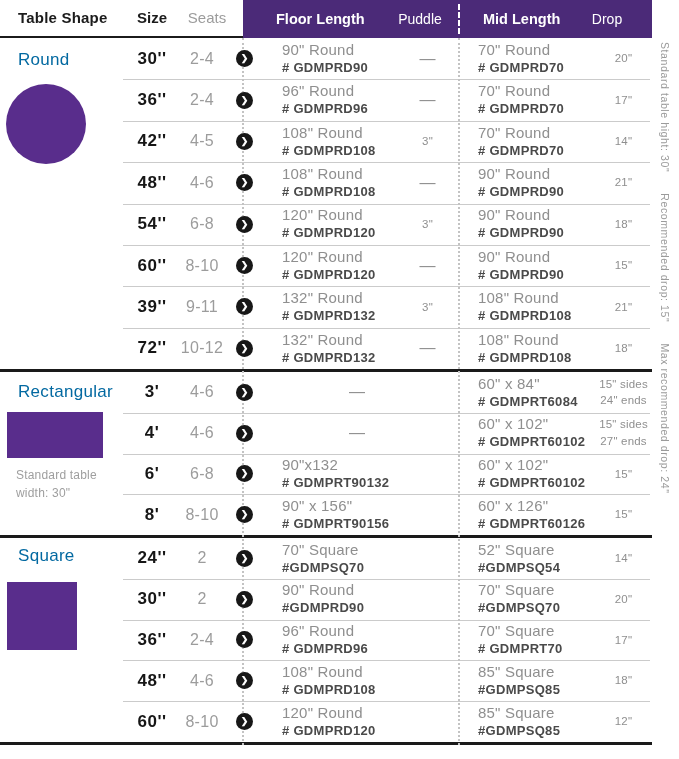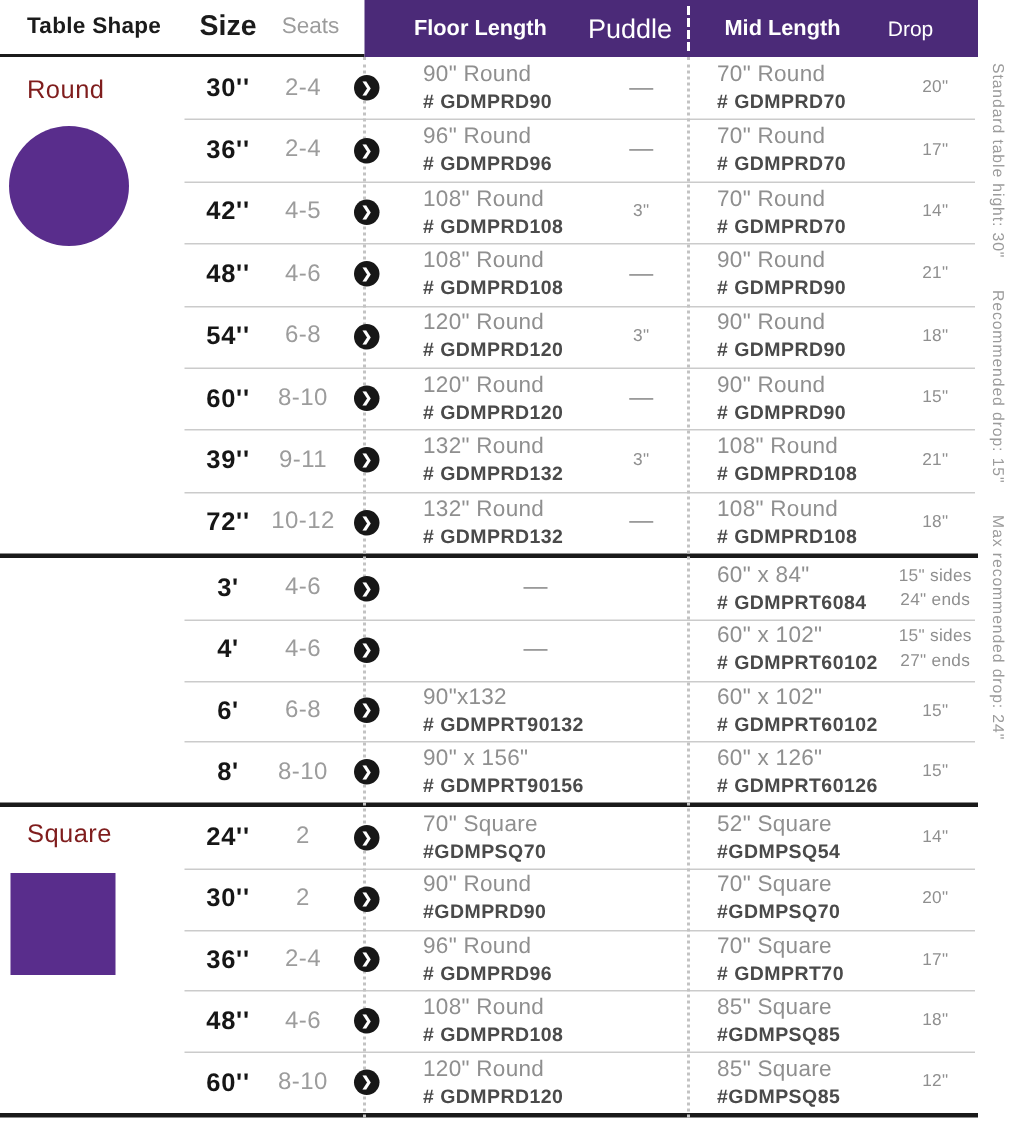--- a/index.html
+++ b/index.html
@@ -10,26 +10,26 @@
     --gray-soft:#9c9c9c;
     --pn:#4a4a4a;
   }
   *{margin:0;padding:0;box-sizing:border-box;}
   body{background:#fff;font-family:"Liberation Sans", sans-serif;}
   .page{position:relative;width:679px;height:759px;background:#fff;overflow:hidden;}
 
   
   .hdr-left{position:absolute;left:0;top:0;width:243px;height:38px;border-bottom:2px solid var(--ink);text-decoration:underline;}
   .hdr-shape{position:absolute;left:18px;top:0;height:36px;line-height:36px;font-size:15px;font-weight:bold;color:var(--ink);letter-spacing:.2px;}
-  .hdr-size{position:absolute;left:128px;width:48px;top:0;height:36px;line-height:36px;text-align:center;font-size:19px;font-weight:bold;color:var(--ink);}
+  .hdr-size{position:absolute;left:128px;width:48px;top:0;height:36px;line-height:36px;text-align:center;font-size:15px;font-weight:bold;color:var(--ink);}
   .hdr-seats{position:absolute;left:178px;width:58px;top:0;height:36px;line-height:36px;text-align:center;font-size:15px;color:var(--gray-soft);}
   .hdr-bar{position:absolute;left:243px;top:0;width:409px;height:38px;background:var(--hdr-purple);}
   .hdr-bar .bold{font-weight:bold;}
   .hb-floor{position:absolute;left:33px;top:0;height:38px;line-height:38px;font-size:14.5px;color:#fff;}
-  .hb-puddle{position:absolute;left:177px;top:0;height:38px;line-height:38px;font-size:18px;color:#fff;transform:translateX(-50%);}
+  .hb-puddle{position:absolute;left:177px;top:0;height:38px;line-height:38px;font-size:14px;color:#fff;transform:translateX(-50%);}
   .hb-dash{position:absolute;left:215px;top:4px;height:30px;border-left:2px dashed #fff;}
   .hb-mid{position:absolute;left:240px;top:0;height:38px;line-height:38px;font-size:14.5px;color:#fff;}
   .hb-drop{position:absolute;left:364px;top:0;height:26px;line-height:38px;font-size:14px;color:#fff;transform:translateX(-50%);}
 
   
   .vdot{position:absolute;top:38px;height:707px;border-left:2px dotted #c3c3c3;z-index:1;}
   .vdot.v1{left:242px;}
   .vdot.v2{left:458px;}
 
   
@@ -53,21 +53,21 @@
   .c-puddle{width:55px;align-items:center;}
   .c-mid{width:140px;padding-left:23px;}
   .c-drop{flex:1;align-items:center;}
   .main{font-size:15px;color:var(--gray-main);line-height:1.2;letter-spacing:.2px;}
   .pn{font-size:13px;font-weight:bold;color:var(--pn);line-height:1.35;letter-spacing:.3px;}
   .small{font-size:11.5px;color:var(--gray-main);letter-spacing:.2px;white-space:pre-line;text-align:center;line-height:1.45;}
   .dash{font-size:16px;color:var(--gray-main);}
 
   
   .shape-col{position:absolute;left:0;top:0;width:130px;height:100%;}
-  .shape-lbl{position:absolute;left:18px;font-size:17px;color:#7f1d1d;letter-spacing:.3px;}
+  .shape-lbl{position:absolute;left:18px;font-size:17px;color:#0369a1;letter-spacing:.3px;}
   .round-lbl{top:12px;}
   .rect-lbl{top:10px;}
   .square-lbl{top:8px;}
   .shape-circle{position:absolute;left:6px;top:46px;width:80px;height:80px;border-radius:50%;background:var(--shape-purple);}
   .shape-rect{position:absolute;left:7px;top:40px;width:96px;height:46px;background:var(--shape-purple);}
   .shape-square{position:absolute;left:7px;top:44px;width:70px;height:68px;background:var(--shape-purple);}
   .shape-caption{position:absolute;left:16px;top:94px;font-size:12px;color:#9e9e9e;line-height:1.5;white-space:pre-line;letter-spacing:.2px;}
 
   
   .side-note{position:absolute;left:659px;top:42px;height:710px;writing-mode:vertical-rl;font-size:10.5px;color:#9b9b9b;letter-spacing:.6px;white-space:pre;}
@@ -281,20 +281,26 @@
               <span class="pn"># GDMPRD108</span>
             </div>
             <div class="cell c-drop">
               <span class="small">18"</span>
             </div>
           </div>
         </div>
     </div>
 
     <div class="section sec-rect">
+      <div class="shape-col">
+        <span class="shape-lbl rect-lbl">Rectangular</span>
+        <div class="shape-rect"></div>
+        <div class="shape-caption">Standard table
+width: 30"</div>
+      </div>
       <div class="rows">
           <div class="trow">
             <div class="cell c-shape"></div>
             <div class="cell c-size">3'</div>
             <div class="cell c-seats">4-6</div>
             <div class="cell c-arrow">
               <span class="arrow">❯</span>
             </div>
             <div class="cell c-floorwide">
               <span class="dash">—</span>

